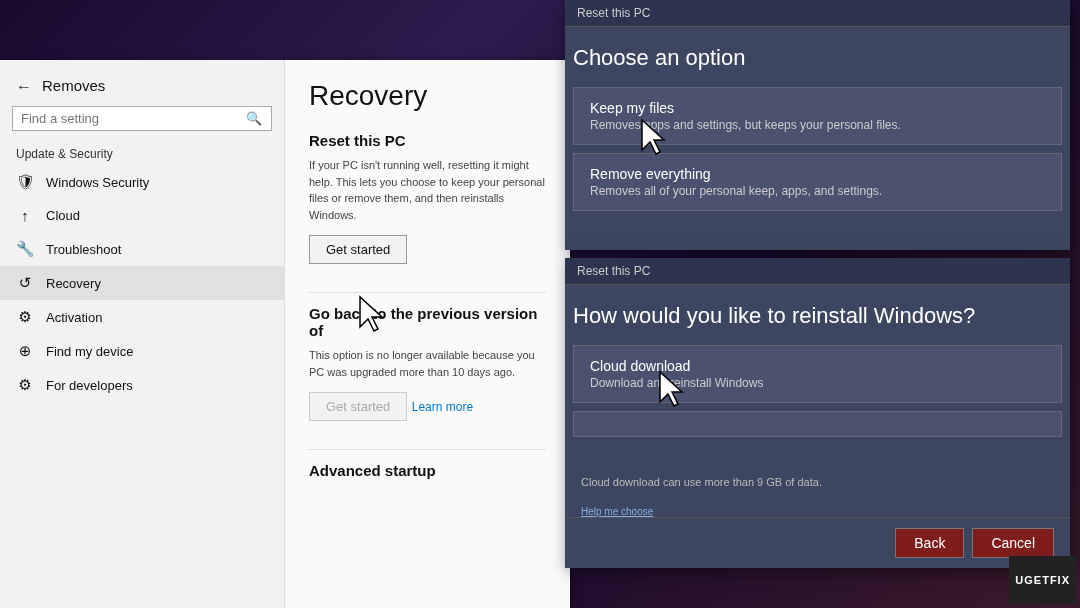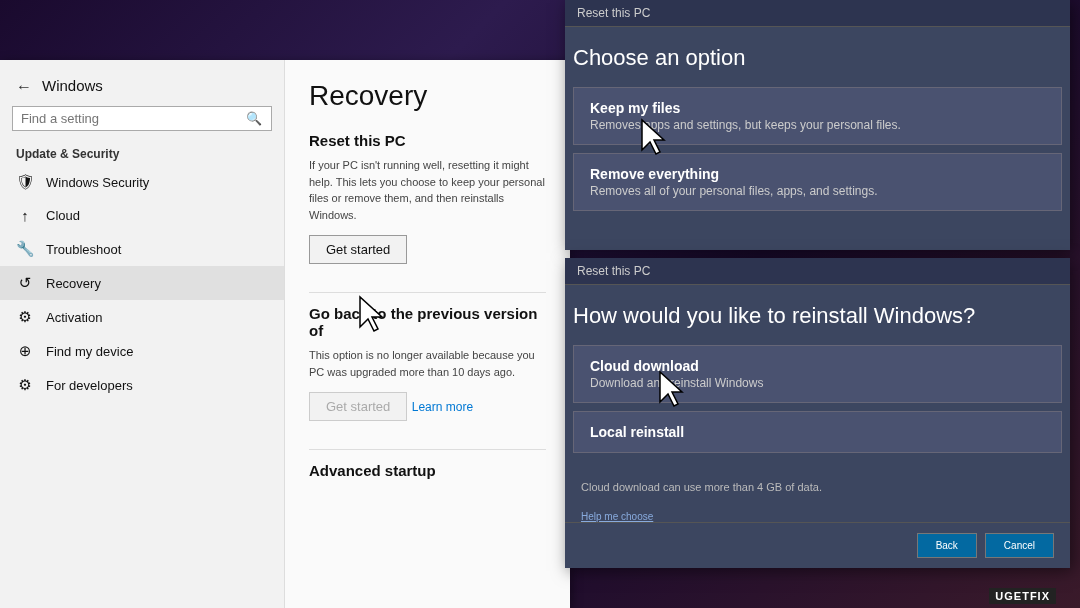--- a/index.html
+++ b/index.html
@@ -70,21 +70,21 @@
       color: #333;
     }
 
     .search-icon-char {
       font-size: 13px;
       color: #555;
     }
 
     .sidebar-section-label {
       font-size: 12px;
-      font-weight: 700;
+      font-weight: 400;
       color: #333;
       padding: 8px 16px 4px 16px;
     }
 
     .sidebar-item {
       display: flex;
       align-items: center;
       padding: 8px 16px;
       gap: 12px;
       cursor: pointer;
@@ -200,21 +200,21 @@
       margin-bottom: 8px;
       cursor: pointer;
       display: block;
       width: 100%;
       text-align: left;
       color: white;
     }
 
     .option-btn-title {
       font-size: 14px;
-      font-weight: 700;
+      font-weight: 400;
       color: white;
       display: block;
     }
 
     .option-btn-desc {
       font-size: 12px;
       color: #ccc;
       display: block;
       margin-top: 2px;
     }
@@ -235,25 +235,25 @@
     .dialog-footer {
       padding: 10px 16px;
       display: flex;
       justify-content: flex-end;
       gap: 8px;
       border-top: 1px solid #555;
       margin-top: auto;
     }
 
     .footer-btn {
-      background: #0369a1;
+      background: #7f1d1d;
       border: 1px solid #777;
       padding: 6px 18px;
       color: white;
-      font-size: 10px;
+      font-size: 14px;
       cursor: pointer;
     }
 
     .help-link {
       font-size: 10px;
       color: #88aadd;
       cursor: pointer;
       text-decoration: underline;
       padding: 10px 16px 0 16px;
     }
@@ -261,45 +261,45 @@
     .cloud-note {
       font-size: 11px;
       color: #bbb;
       padding: 0 16px 8px 16px;
     }
 
     
     .watermark {
       position: absolute;
       bottom: 4px;
-      right: 24px;
+      right: 4px;
       background: #222;
       color: white;
       font-size: 11px;
       font-weight: bold;
-      padding: 2px 6px;
+      padding: 18px 6px;
       letter-spacing: 1px;
     }
 
     
     .cursor-arrow {
       position: absolute;
       pointer-events: none;
       z-index: 999;
     }
   </style>
 </head>
 <body>
 
 <div class="settings-window">
 
   <div class="sidebar">
     <div class="sidebar-header">
       <span class="back-btn">←</span>
-      <span class="settings-title">Windows</span>
+      <span class="settings-title">Removes</span>
     </div>
     <div class="search-box">
       <input class="search-input" type="text" placeholder="Find a setting" style="">
       <span class="search-icon-char">🔍</span>
     </div>
     <div class="sidebar-section-label">Update &amp; Security</div>
 
     <div class="sidebar-item">
       <span class="sidebar-icon">🛡</span>
       <span>Windows Security</span>
@@ -354,38 +354,37 @@
 <div class="dialog-1">
   <div class="dialog-titlebar">Reset this PC</div>
   <div class="dialog-body">
     <div class="dialog-heading">Choose an option</div>
     <button class="option-btn">
       <span class="option-btn-title">Keep my files</span>
       <span class="option-btn-desc">Removes apps and settings, but keeps your personal files.</span>
     </button>
     <button class="option-btn">
       <span class="option-btn-title">Remove everything</span>
-      <span class="option-btn-desc">Removes all of your personal files, apps, and settings.</span>
+      <span class="option-btn-desc">Removes all of your personal keep, apps, and settings.</span>
     </button>
   </div>
 </div>
 
 <div class="dialog-2">
   <div class="dialog-titlebar">Reset this PC</div>
   <div class="dialog-body">
     <div class="dialog-heading">How would you like to reinstall Windows?</div>
     <button class="option-btn">
       <span class="option-btn-title">Cloud download</span>
       <span class="option-btn-desc">Download and reinstall Windows</span>
     </button>
     <button class="option-btn">
-      <span class="option-btn-title">Local reinstall</span>
     </button>
   </div>
-  <div class="cloud-note">Cloud download can use more than 4 GB of data.</div>
+  <div class="cloud-note">Cloud download can use more than 9 GB of data.</div>
   <a class="help-link">Help me choose</a>
   <div class="dialog-footer">
     <button class="footer-btn">Back</button>
     <button class="footer-btn">Cancel</button>
   </div>
 </div>
 
 <svg class="cursor-arrow" style="left:640px; top:118px;" width="32" height="40" viewBox="0 0 32 40">
   <polygon points="2,2 2,32 10,24 16,36 20,34 14,22 24,22" fill="white" stroke="black" stroke-width="1.5"></polygon>
 </svg>

